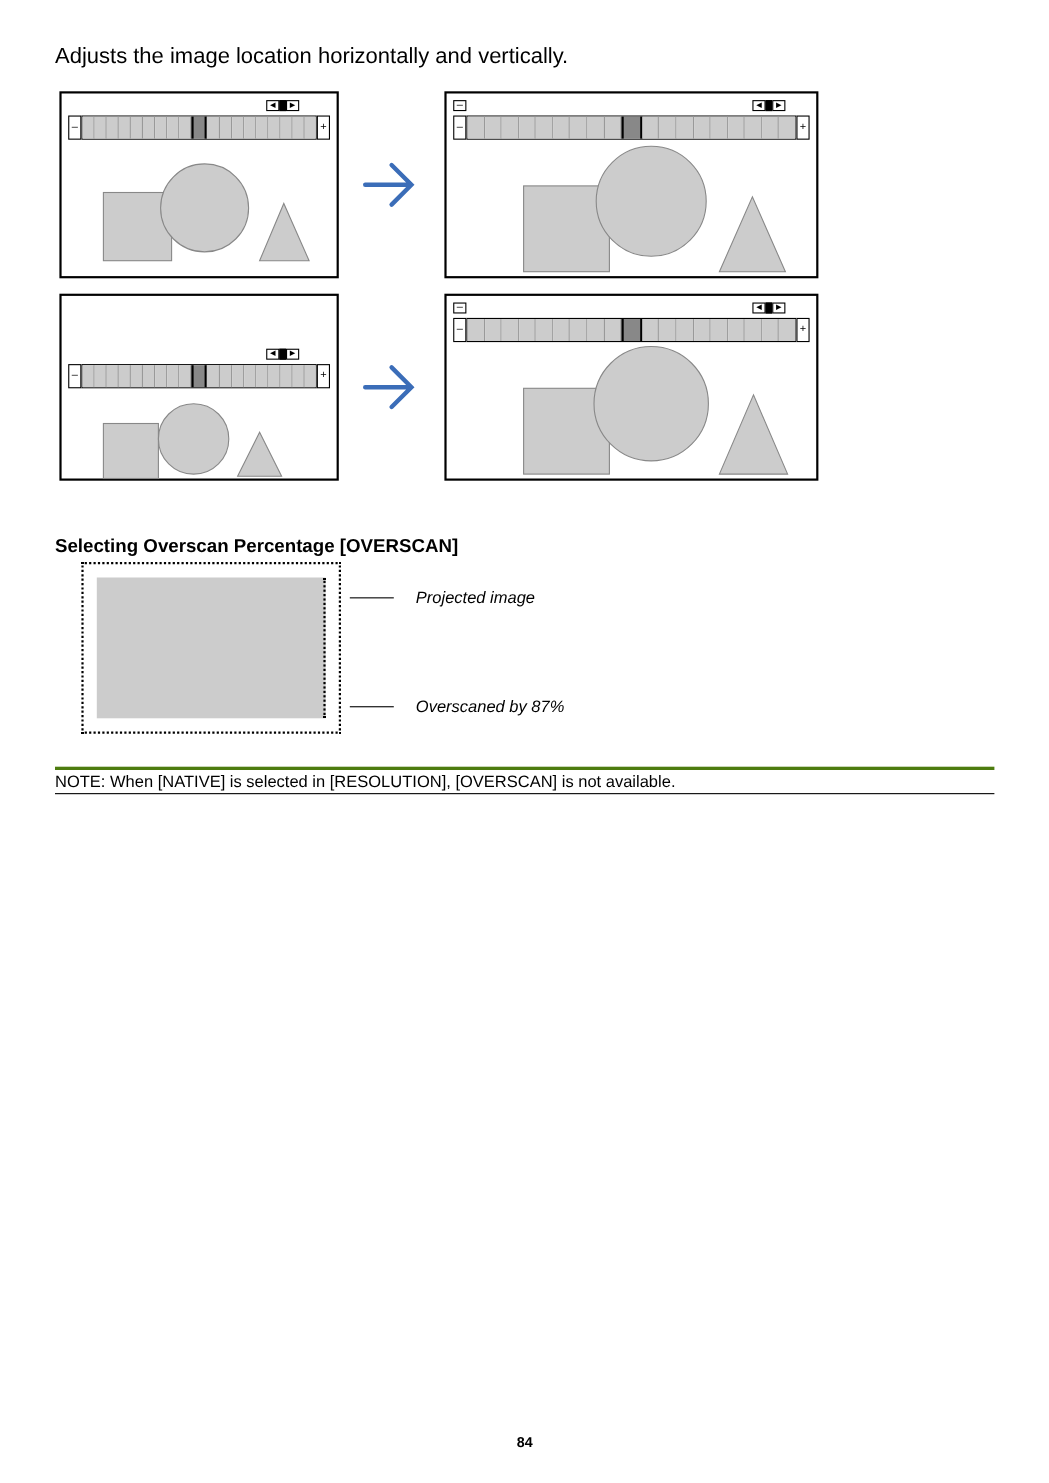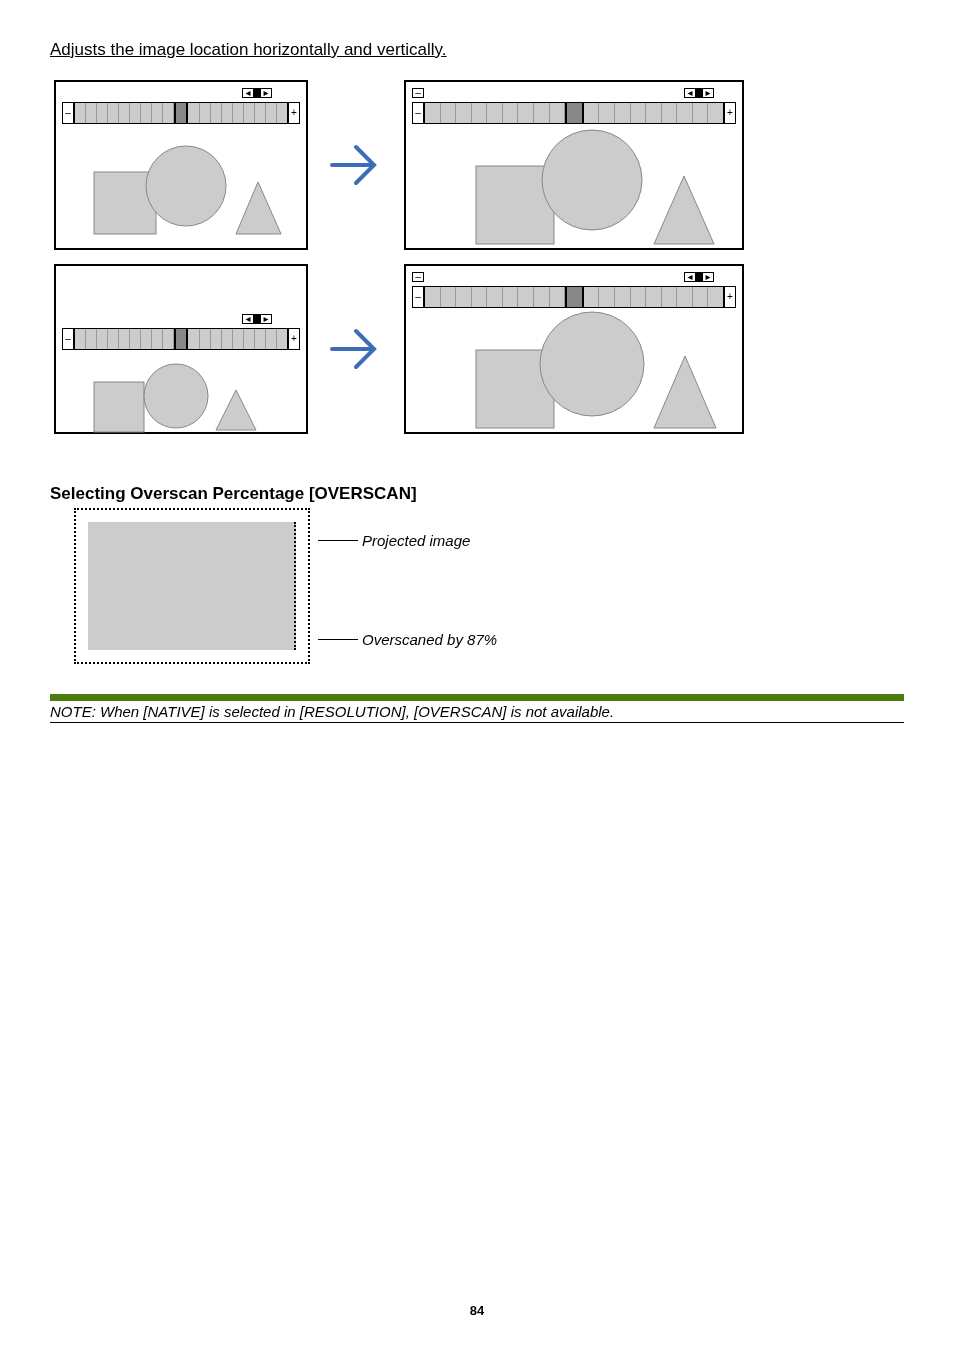--- a/index.html
+++ b/index.html
@@ -25,23 +25,22 @@
     font-size: 18px;
     padding-bottom: 4px;
   }
   .h2 {
     font-weight: bold;
     font-size: 17px;
     margin-top: 12px;
     margin-bottom: 4px;
   }
   .body-text {
-    font-size: 17px;
+    font-size: 20px;
     margin-bottom: 20px;
-    text-decoration: underline;
   }
   .diagram-row {
     display: flex;
     align-items: center;
     gap: 18px;
     margin-bottom: 14px;
     margin-left: 4px;
   }
   .diagram-box {
     width: 254px;
@@ -104,30 +103,29 @@
     background:#ccc;
     border-right:2px dotted #000;
   }
   .over-labels {
     display:flex;flex-direction:column;justify-content:space-between;
     height:156px;
     padding-top:24px;padding-bottom:16px;
     font-style:italic;font-size:15px;
   }
   .label-line {
-    display:flex;align-items:center;gap:4px;
+    display:flex;align-items:center;gap:20px;
   }
   .dash {
     width:40px;height:1px;background:#000;
   }
   .note-line {
-    border-top:7px solid #4d7c0f;
+    border-top:3px solid #4d7c0f;
     border-bottom:1px solid #000;
     padding:2px 0;
-    font-style:italic;
     font-size:15px;
   }
   .page-num {
     position:absolute;
     bottom:30px;left:0;right:0;
     text-align:center;
     font-weight:bold;
     font-size:13px;
   }
 </style>

